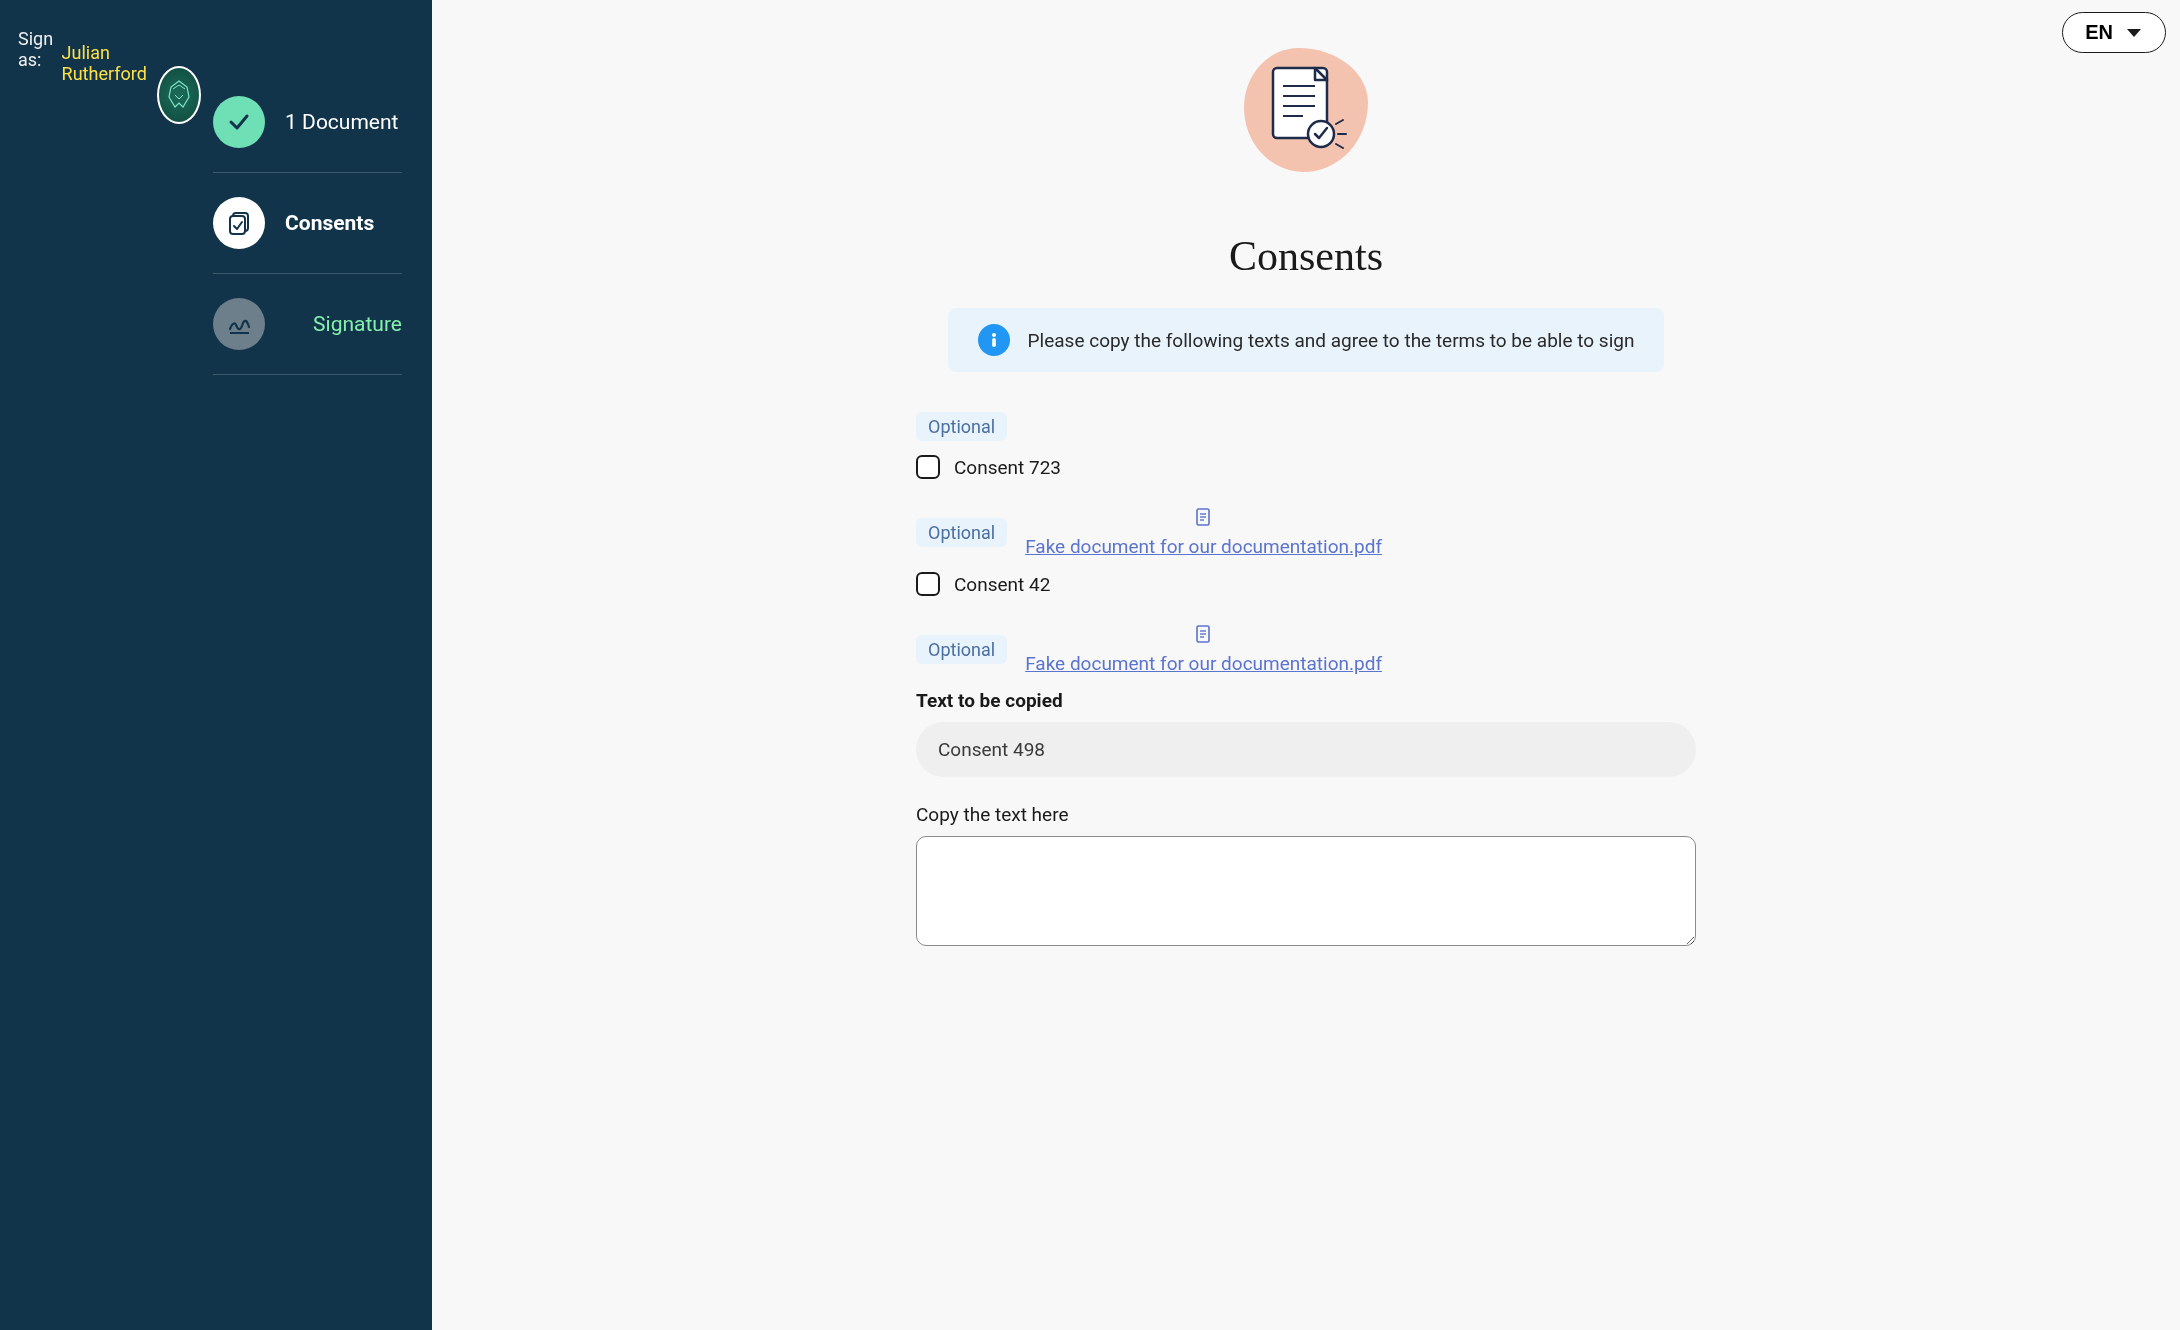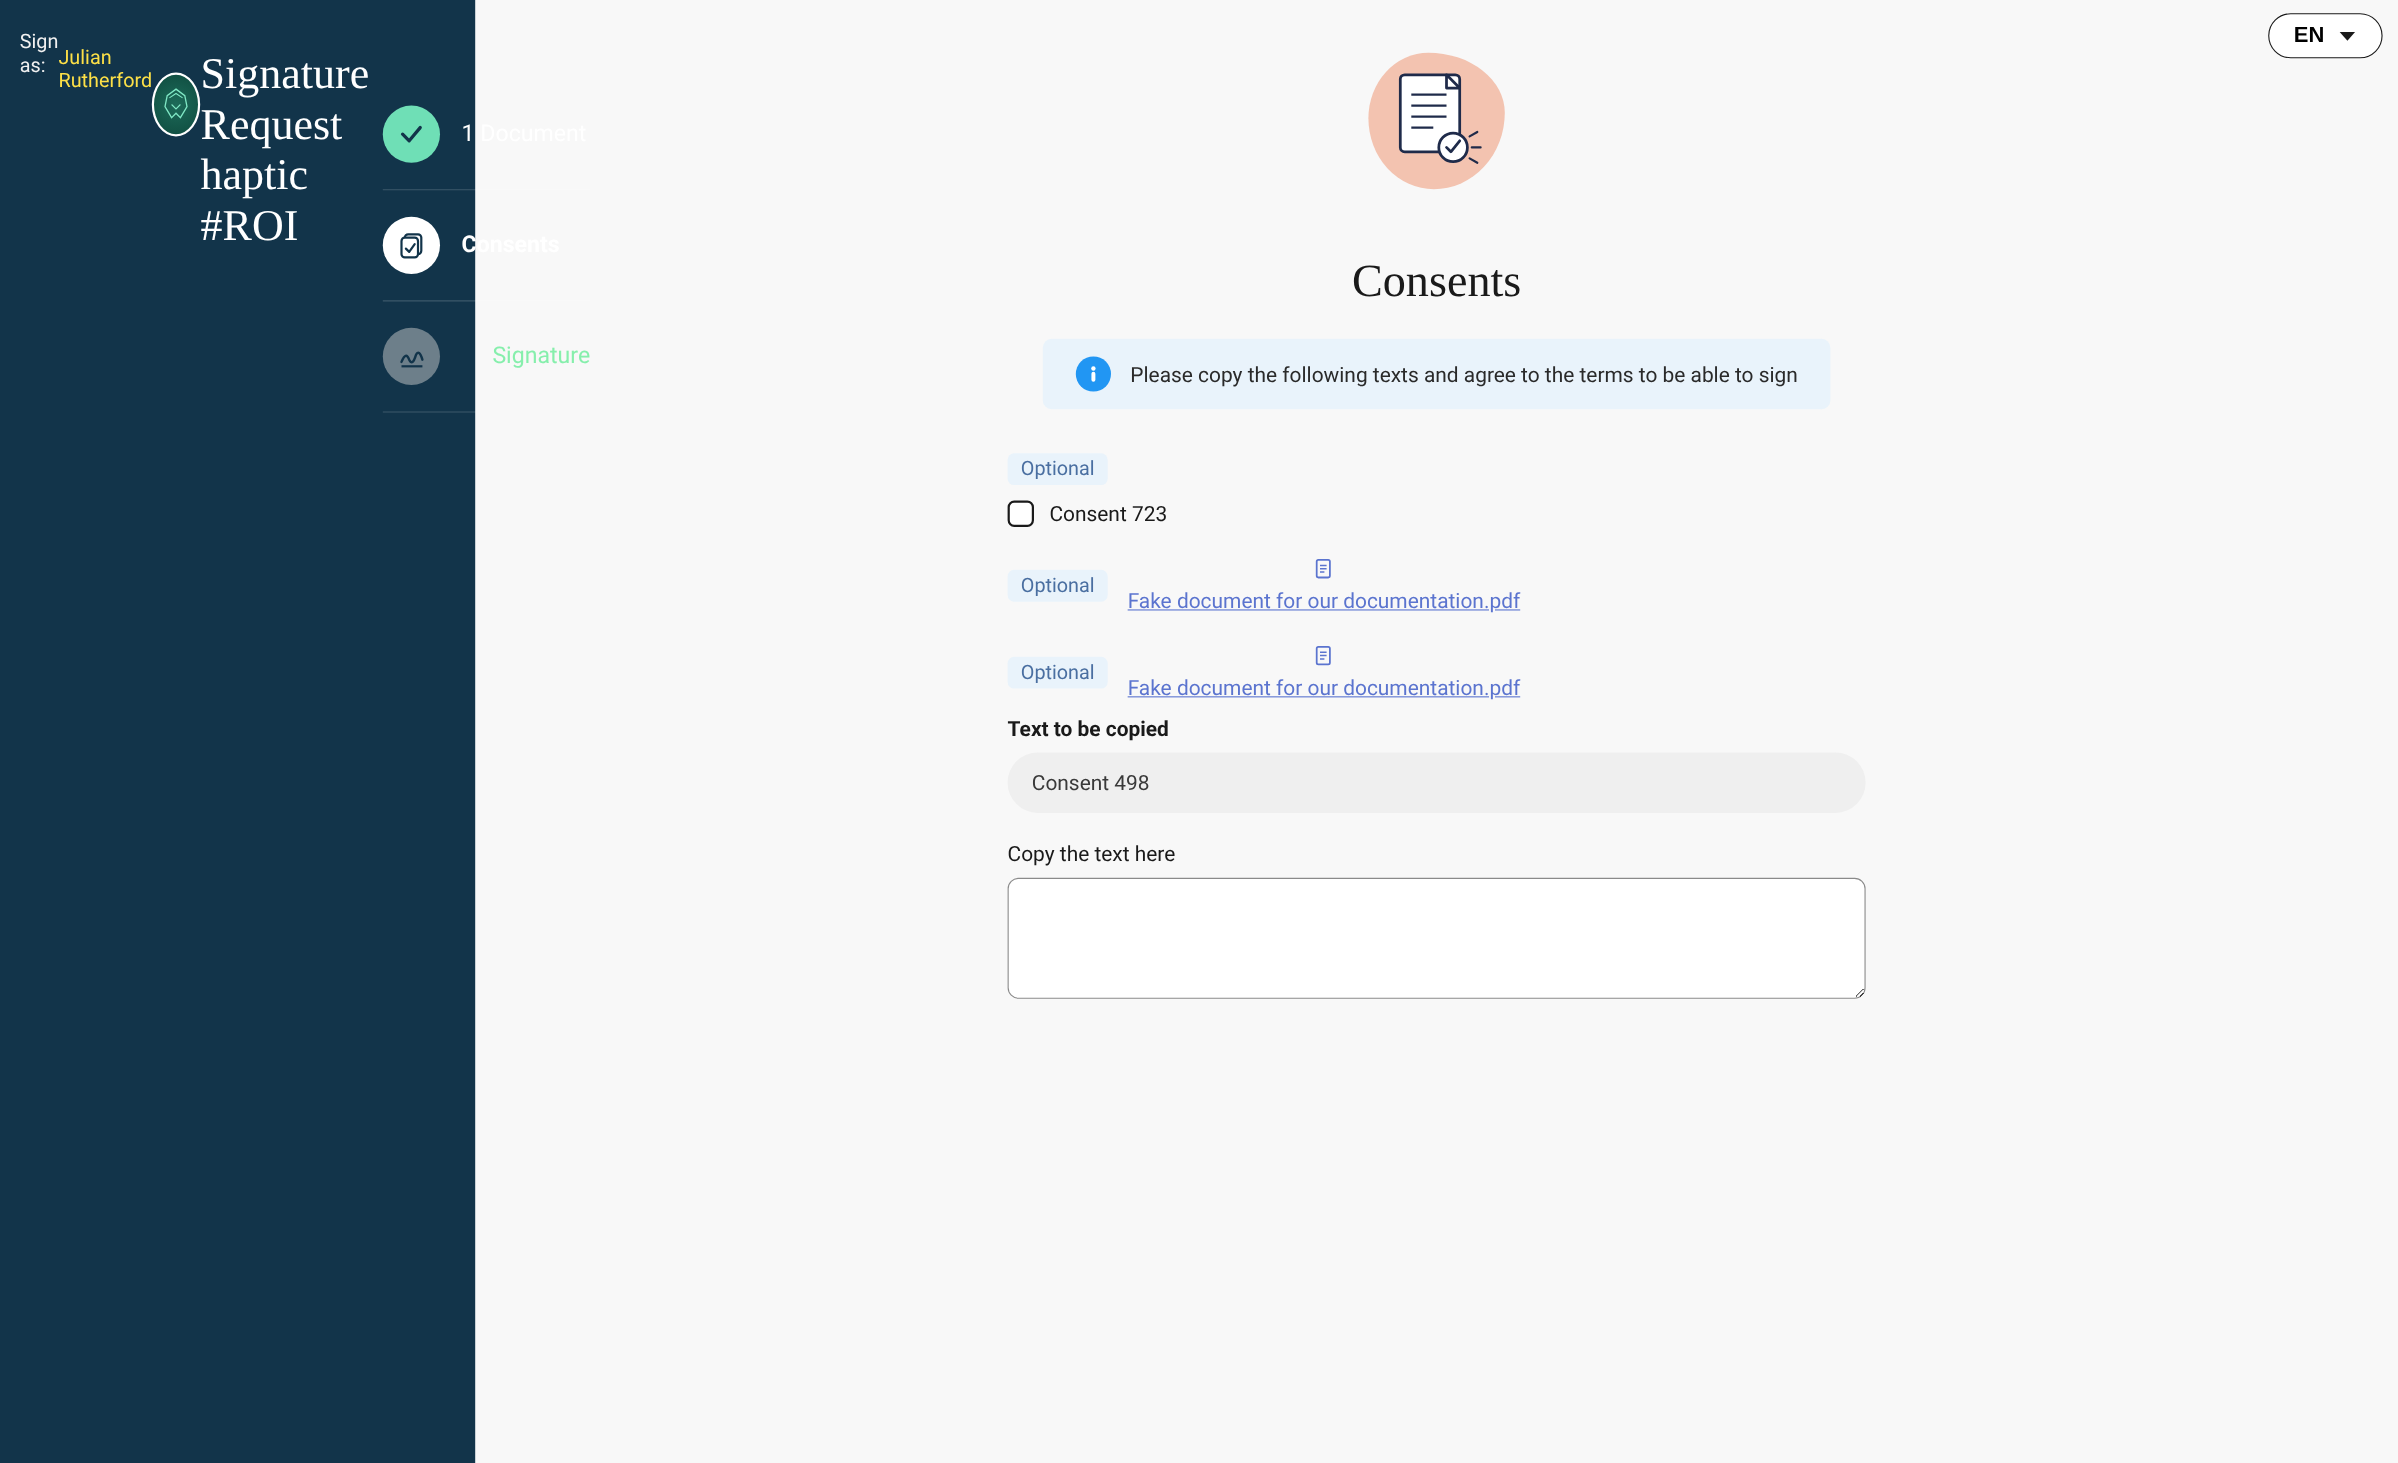--- a/index.html
+++ b/index.html
@@ -118,21 +118,20 @@
   <div class="sign-as-label">Sign as:</div>
   <div class="signer-name">Julian Rutherford</div>
 
   <div class="avatar-circle">
     <svg width="40" height="40" viewBox="0 0 40 40">
       <path d="M20 6 L28 12 L30 22 L24 32 L20 28 L16 32 L10 22 L12 12 Z" fill="none" stroke="#7fe7c4" stroke-width="1.2"></path>
       <path d="M14 14 L20 10 L26 14 M16 20 L20 24 L24 20" fill="none" stroke="#7fe7c4" stroke-width="1"></path>
     </svg>
   </div>
 
-  <h1 class="request-title">Signature Request haptic #ROI</h1>
 
   <nav class="step-list">
     <div class="step-item done">
       <div class="step-icon done">
         <svg width="28" height="28" viewBox="0 0 28 28">
             <path d="M6 14 L12 20 L22 8" fill="none" stroke="#12344a" stroke-width="3" stroke-linecap="round" stroke-linejoin="round"></path>
           </svg>
       </div>
       <span class="step-label">1 Document</span>
     </div>
@@ -215,20 +214,24 @@
         <a class="doc-link" href="#">
           <svg width="18" height="20" viewBox="0 0 18 20">
             <rect x="2" y="2" width="12" height="16" rx="1.5" fill="none" stroke="#5b74cf" stroke-width="1.6"></rect>
             <line x1="5" y1="7" x2="11" y2="7" stroke="#5b74cf" stroke-width="1.4"></line>
             <line x1="5" y1="10" x2="11" y2="10" stroke="#5b74cf" stroke-width="1.4"></line>
             <line x1="5" y1="13" x2="9" y2="13" stroke="#5b74cf" stroke-width="1.4"></line>
           </svg>
           <span>Fake document for our documentation.pdf</span>
         </a>
       </div>
+      <label class="cb-row">
+        <span class="cb"></span>
+        <span class="cb-label">Consent 42</span>
+      </label>
     </div>
 
     <div class="consent-block">
       <div class="consent-meta">
         <span class="badge-optional">Optional</span>
         <a class="doc-link" href="#">
           <svg width="18" height="20" viewBox="0 0 18 20">
             <rect x="2" y="2" width="12" height="16" rx="1.5" fill="none" stroke="#5b74cf" stroke-width="1.6"></rect>
             <line x1="5" y1="7" x2="11" y2="7" stroke="#5b74cf" stroke-width="1.4"></line>
             <line x1="5" y1="10" x2="11" y2="10" stroke="#5b74cf" stroke-width="1.4"></line>

